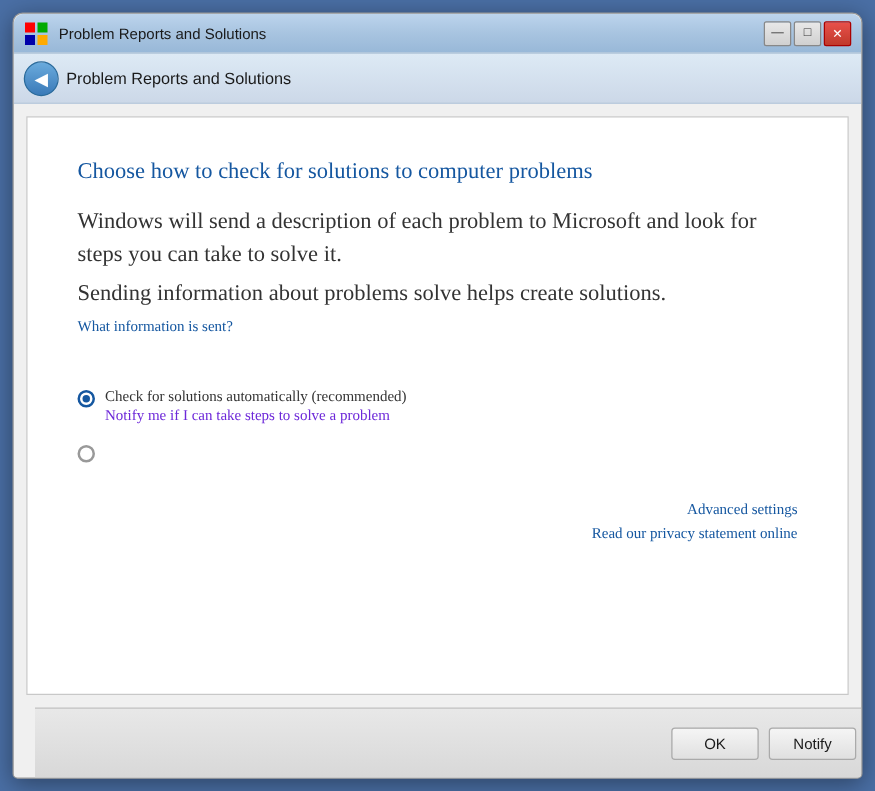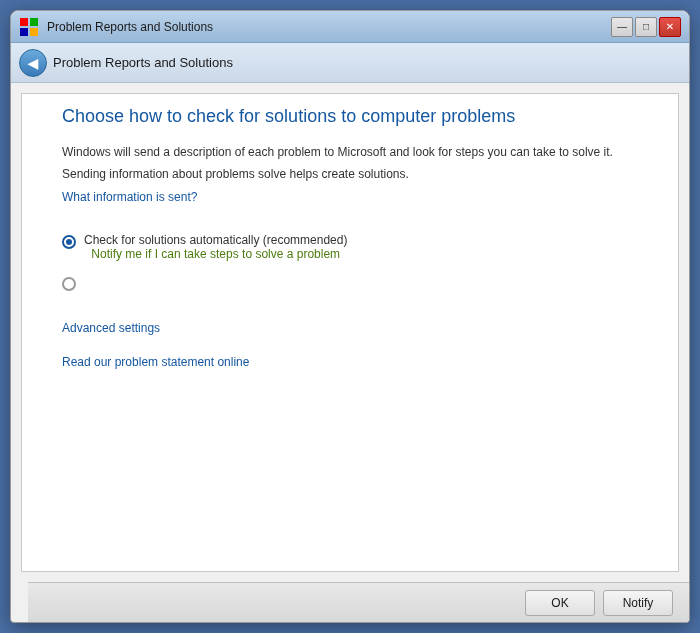--- a/index.html
+++ b/index.html
@@ -113,48 +113,49 @@
       font-size: 13px;
       color: #1a1a1a;
       font-weight: normal;
     }
 
     .content-area {
       flex: 1;
       background: white;
       margin: 10px;
       border: 1px solid #c8c8c8;
-      padding: 12px 40px;
+      padding: 32px 40px;
       overflow-y: auto;
+      font-family: Liberation Serif, serif;
     }
 
     .main-heading {
       font-size: 18px;
       color: #1557a0;
       margin-bottom: 16px;
       font-weight: normal;
     }
 
     .description {
-      font-size: 12px;
+      font-size: 18px;
       color: #333;
       line-height: 1.5;
       margin-bottom: 4px;
     }
 
     .link {
       color: #1557a0;
       text-decoration: none;
       font-size: 12px;
       cursor: pointer;
+      text-align: right;
     }
 
     .options-section {
-      margin-top: 28px;
-      text-align: center;
+      margin-top: 40px;
     }
 
     .radio-option {
       display: flex;
       align-items: flex-start;
       margin-bottom: 14px;
       gap: 8px;
     }
 
     .radio-btn {
@@ -190,38 +191,38 @@
       flex-direction: column;
     }
 
     .radio-label-main {
       font-size: 12px;
       color: #333;
     }
 
     .radio-label-sub {
       font-size: 12px;
-      color: #4d7c0f;
+      color: #6d28d9;
     }
 
     .links-section {
       margin-top: 30px;
       display: flex;
       flex-direction: column;
-      gap: 20px;
+      gap: 4px;
     }
 
     .bottom-bar {
-      height: 40px;
+      height: 56px;
       background: linear-gradient(to bottom, #e8e8e8, #d8d8d8);
       border-top: 1px solid #c0c0c0;
       display: flex;
       align-items: center;
       justify-content: flex-end;
-      padding: 0 16px;
+      padding: 0 4px;
       gap: 8px;
       margin-left: 17px;
     }
 
     .dialog-btn {
       min-width: 70px;
       height: 26px;
       padding: 0 16px;
       background: linear-gradient(to bottom, #f5f5f5, #e0e0e0);
       border: 1px solid #aaa;
@@ -286,21 +287,21 @@
       </div>
 
       <div class="radio-option">
         <div class="radio-btn"></div>
       </div>
 
     </div>
 
     <div class="links-section">
       <a class="link" href="#">Advanced settings</a>
-      <a class="link" href="#">Read our problem statement online</a>
+      <a class="link" href="#">Read our privacy statement online</a>
     </div>
 
   </div>
 
   <div class="bottom-bar">
     <button class="dialog-btn primary">OK</button>
     <button class="dialog-btn">Notify</button>
   </div>
 
 </div>

